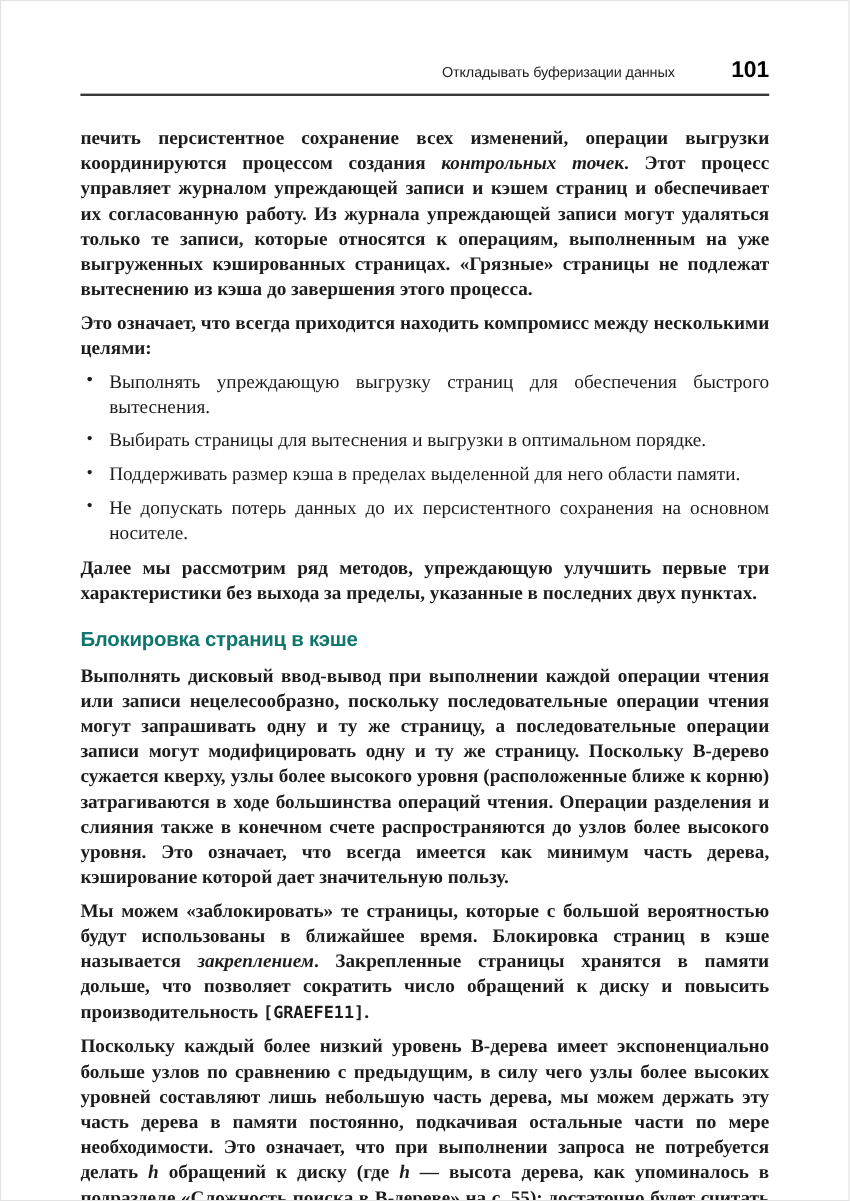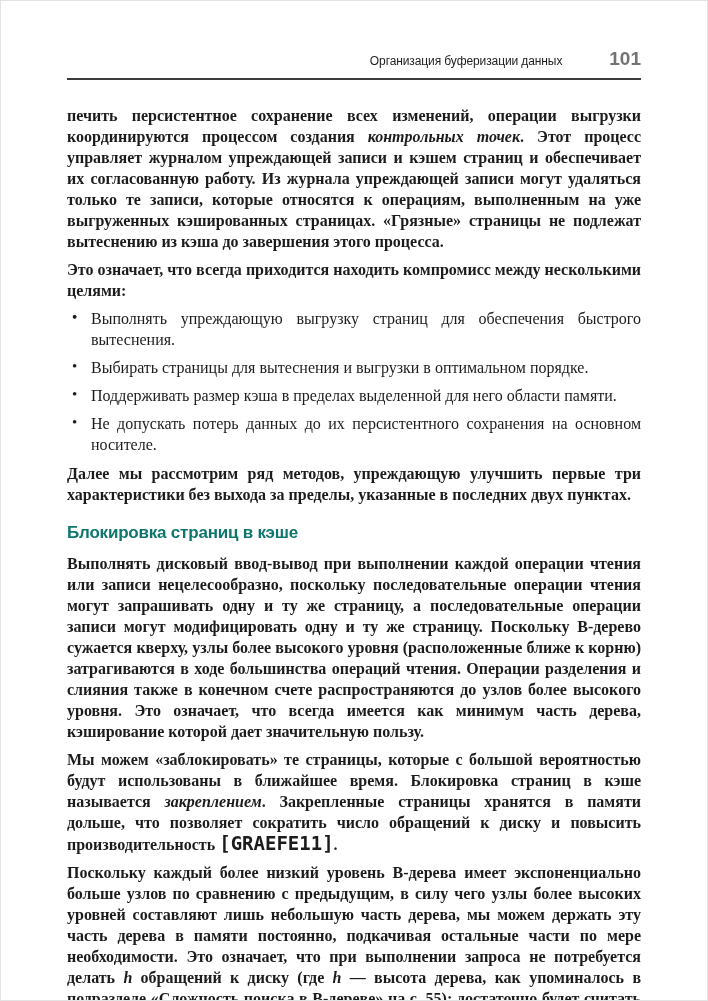--- a/index.html
+++ b/index.html
@@ -24,21 +24,21 @@
     font-family: "Liberation Sans", sans-serif;
     font-size: 12px;
     letter-spacing: -0.1px;
     color: #1d1d1d;
   }
   .page-number {
     font-family: "Liberation Sans", sans-serif;
     font-weight: bold;
     font-size: 19px;
     margin-left: 47px;
-    color: #737373;
+    color: #000000;
   }
   .rule {
     height: 2px;
     background: #3a3a3a;
     margin-top: 8px;
   }
   main { padding-top: 25px; }
   p[data-name="paragraph"] {
     margin: 0 0 7px 0;
     font-size: 16px;
@@ -70,29 +70,29 @@
   }
   .marker {
     position: absolute;
     left: 5px;
     top: -1px;
     font-size: 15px;
   }
   .italic { font-style: italic; }
   .ref {
     font-family: "DejaVu Sans Mono", monospace;
-    font-size: 19px;
+    font-size: 14px;
   }
 </style>
 </head>
 <body>
 
 <header data-name="page-header">
   <div class="runhead-row" data-name="running-head-row">
-    <span class="running-head" data-name="running-head">Организация буферизации данных</span>
+    <span class="running-head" data-name="running-head">Откладывать буферизации данных</span>
     <span class="page-number" data-name="page-number">101</span>
   </div>
   <div class="rule" data-name="header-rule"></div>
 </header>
 
 <main data-name="page-body">
     <p data-name="paragraph"><span data-name="text-run">печить персистентное сохранение всех изменений, операции выгрузки координируются процессом создания </span><span data-name="text-run" class="italic">контрольных точек</span><span data-name="text-run">. Этот процесс управляет журналом упреждающей записи и кэшем страниц и обеспечивает их согласованную работу. Из журнала упреждающей записи могут удаляться только те записи, которые относятся к операциям, выполненным на уже выгруженных кэшированных страницах. «Грязные» страницы не подлежат вытеснению из кэша до завершения этого процесса.</span></p>
     <p data-name="paragraph"><span data-name="text-run">Это означает, что всегда приходится находить компромисс между несколькими целями:</span></p>
     <ul data-name="bullet-list">
       <li data-name="bullet-item"><span data-name="bullet-marker" class="marker">•</span></li>

